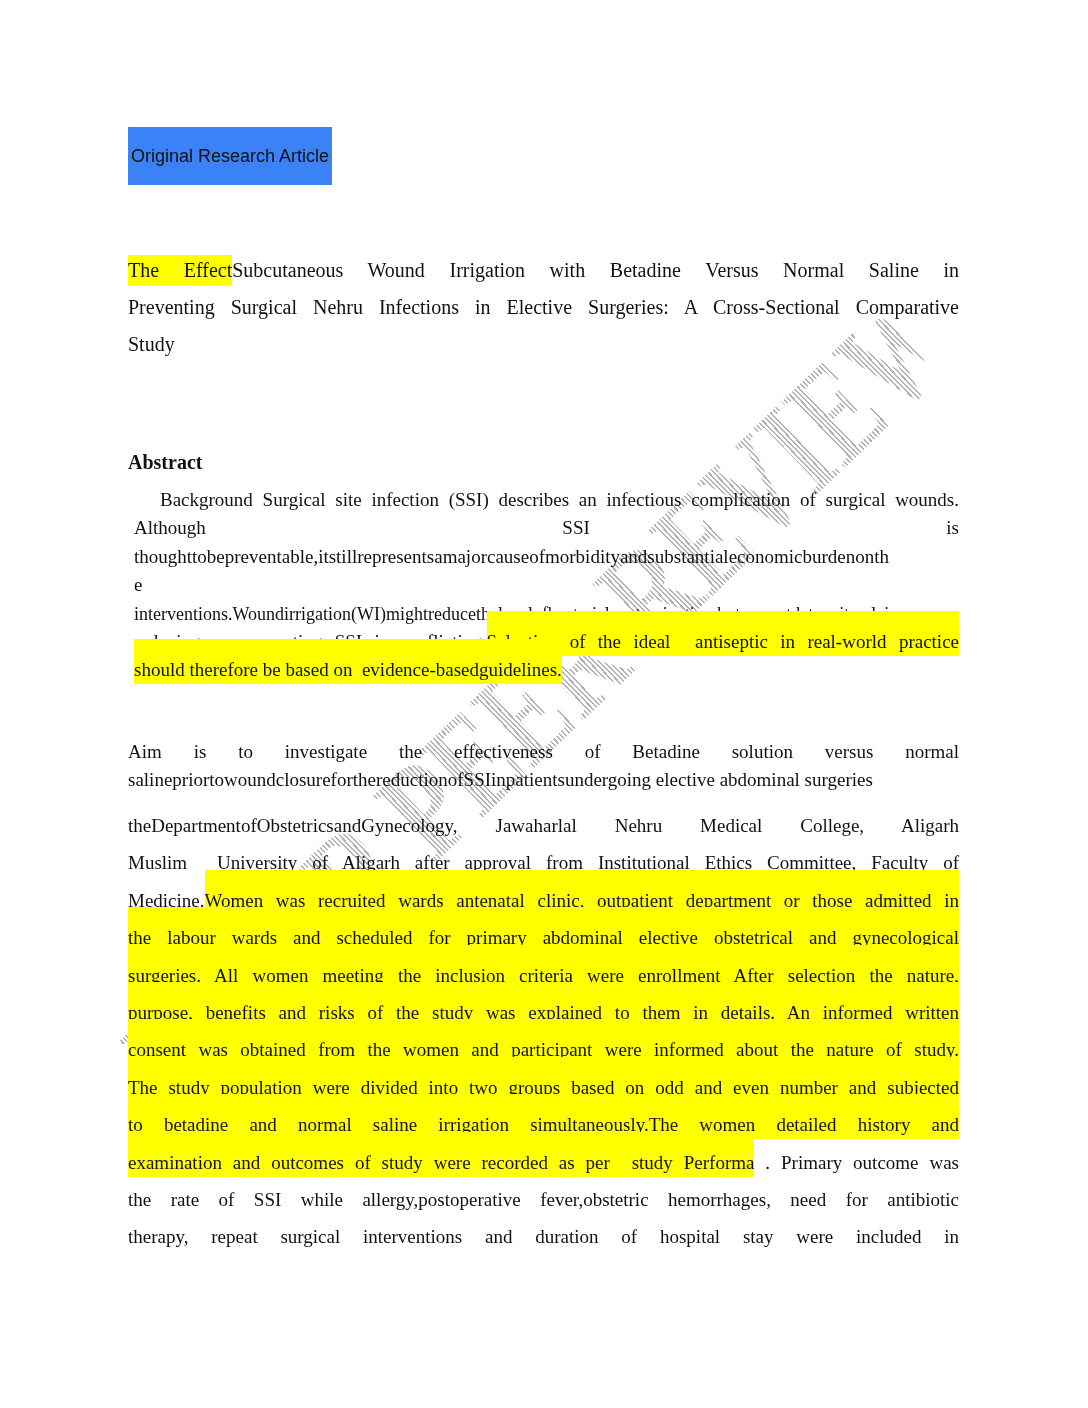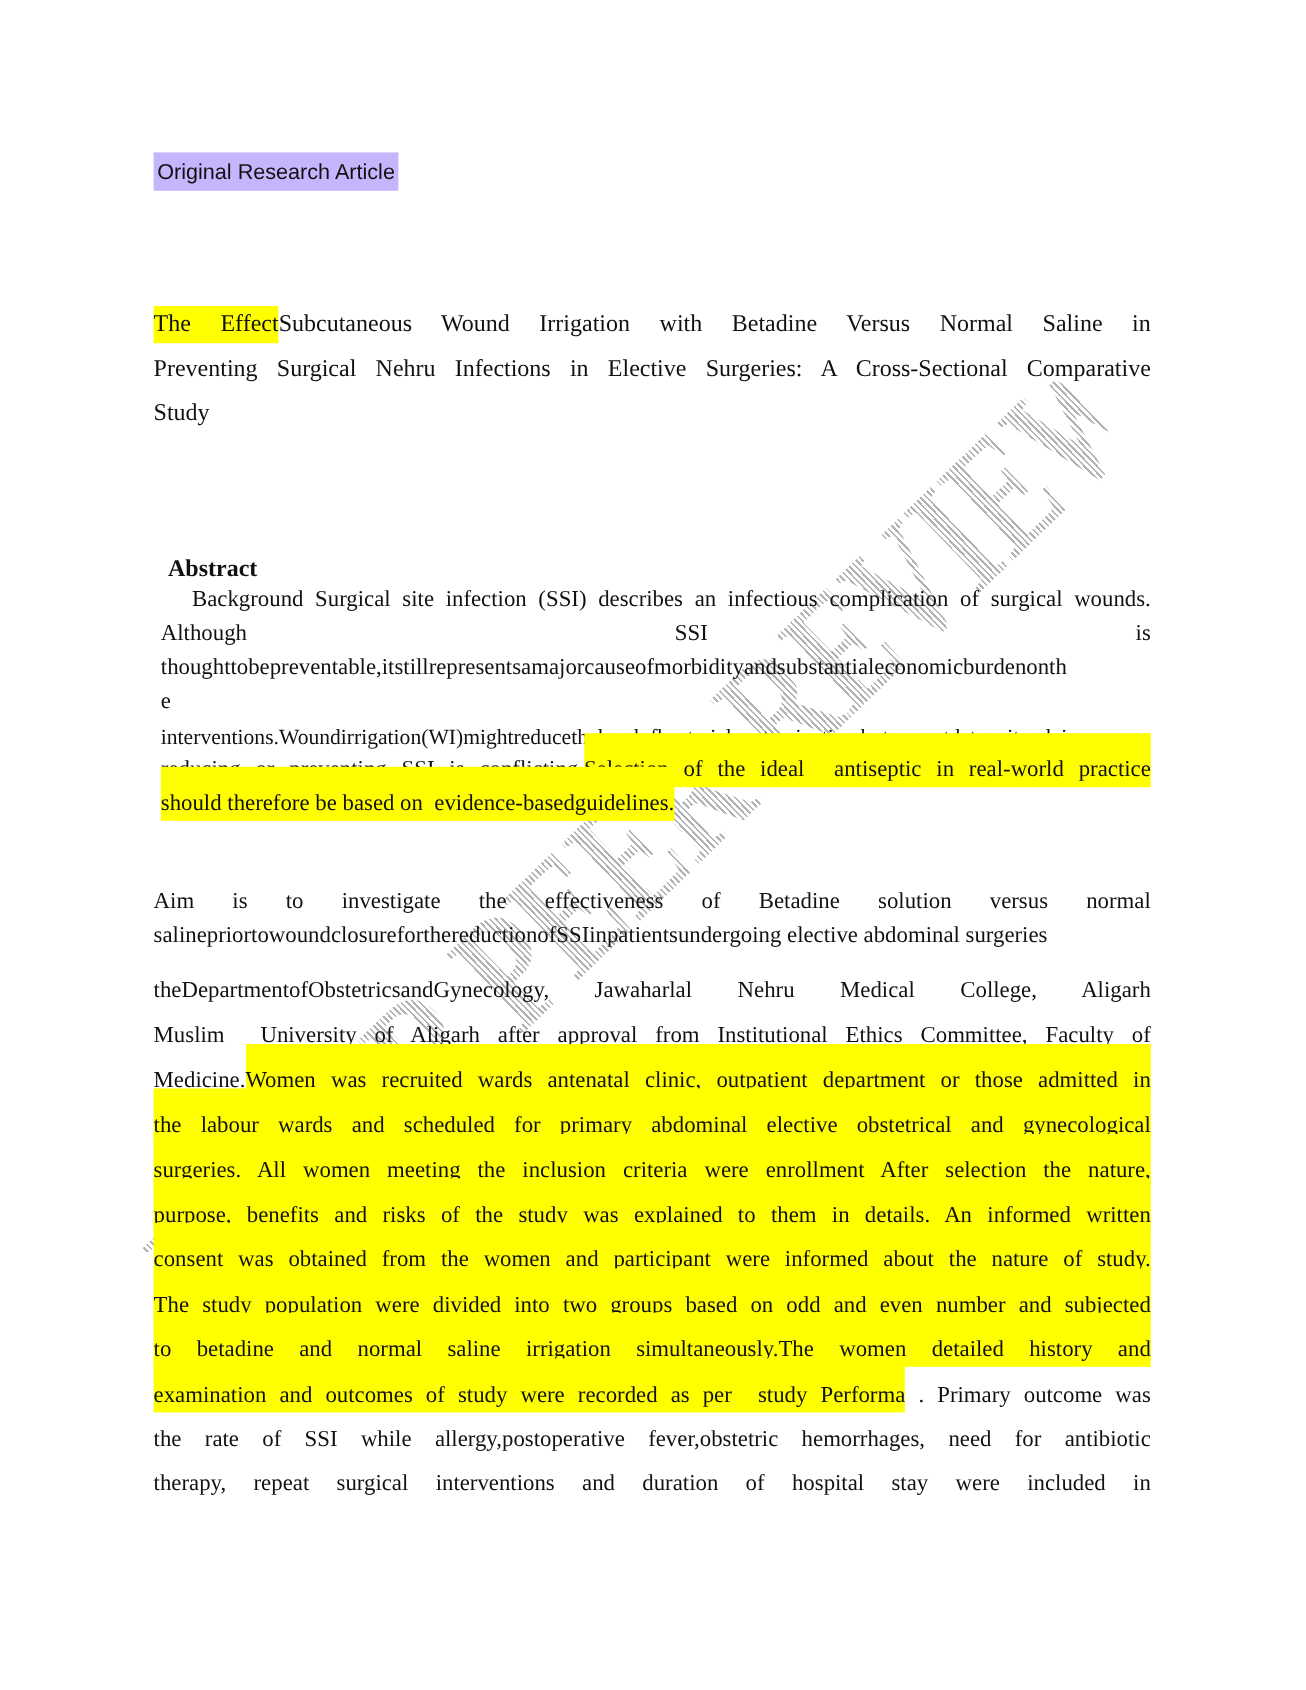--- a/index.html
+++ b/index.html
@@ -21,26 +21,26 @@
     .watermark{
       color:transparent;
       background:repeating-linear-gradient(90deg,rgba(0,0,0,0.30) 0 2px,rgba(0,0,0,0) 2px 5px);
       -webkit-background-clip:text;background-clip:text;
     }
   }
   .content{position:absolute;left:128px;top:0;width:831px;z-index:1}
   .badge{
     position:absolute;left:0;top:127px;
     font-family:"Liberation Sans","DejaVu Sans",sans-serif;
-    font-size:18px;line-height:26px;background:#c4b5fd;padding:3px 3px;
+    font-size:18px;line-height:26px;background:#3b82f6;padding:16px 3px;
   }
   .block{position:absolute;left:0;width:100%}
   .blk-title{top:252px;font-size:20px;font-weight:700;line-height:37px}
   .abstract-h{
-    position:absolute;left:0;top:449px;margin:12px;
+    position:absolute;left:0;top:449px;margin:0;
     font-size:20px;font-weight:700;line-height:26px;
   }
   .blk-background{top:486px;font-size:19px;line-height:28.4px;padding-left:6px;width:825px}
   .blk-aim{top:738px;font-size:19px;line-height:27.5px}
   .blk-methods{top:807px;font-size:19px;line-height:37.4px}
   .line{text-align:justify}
   .line.j{text-align-last:justify}
   .line.fit{font-size:18px}
   .seg-b{font-weight:400}
   .seg-h{background:#ffff00;padding:20px 0 4px}

